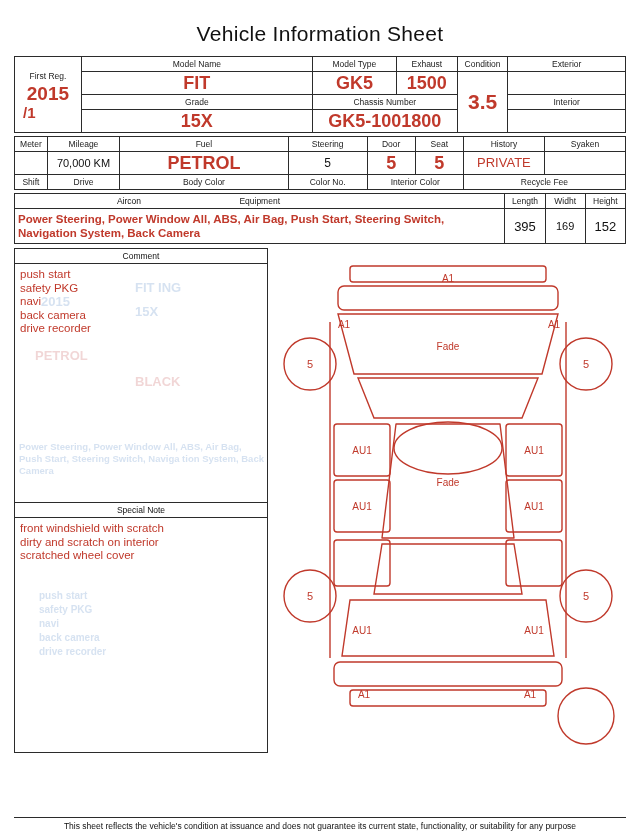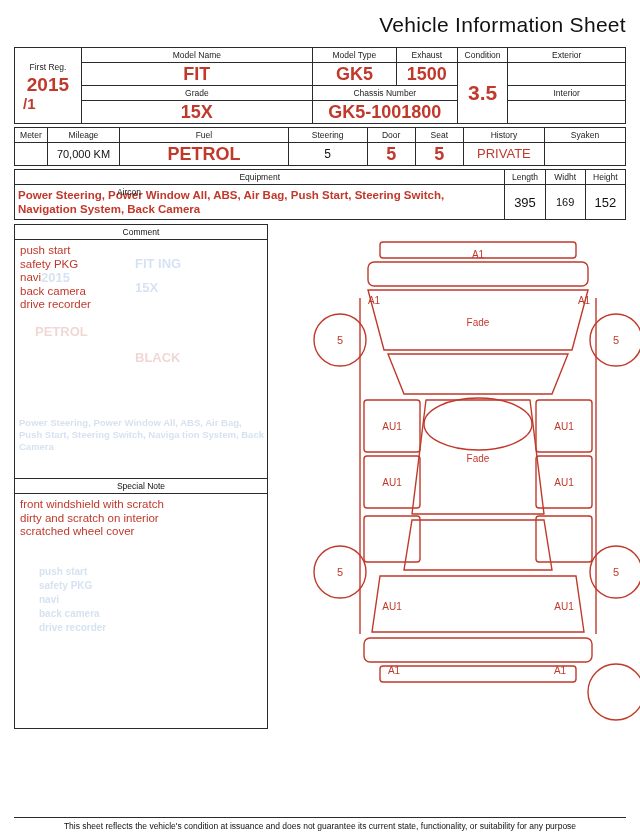--- a/index.html
+++ b/index.html
@@ -16,25 +16,25 @@
     overflow: hidden;
   }
   .page {
     position: relative;
     width: 640px;
     height: 835px;
     box-sizing: border-box;
     padding: 0 14px;
   }
   .title {
-    text-align: right;
+    text-align: center;
     font-size: 21px;
     font-weight: normal;
     letter-spacing: 0.3px;
-    padding-top: 13px;
+    padding-top: 22px;
     padding-bottom: 10px;
     color: #111;
   }
 
   
   table.grid {
     border-collapse: collapse;
     width: 100%;
     table-layout: fixed;
   }
@@ -108,21 +108,20 @@
     color: #c0392b;
     font-weight: bold;
     font-size: 15px;
   }
 
   
   .lower {
     display: flex;
     margin-top: 4px;
     height: 505px;
-    gap: 30px;
   }
   .left-col {
     width: 254px;
     flex: 0 0 254px;
     display: flex;
     flex-direction: column;
   }
   .box {
     border: 1px solid #2b2b2b;
     box-sizing: border-box;
@@ -325,20 +324,40 @@
               <div class="val">5</div>
             </td>
         <td>
               <div class="val-sm" style="color:#c0392b">PRIVATE</div>
             </td>
         <td>
               <div class="val-sm">&nbsp;</div>
             </td>
       </tr>
 
+      <tr class="row-h">
+        <td>
+              <div class="lbl">Shift</div>
+            </td>
+        <td colspan="1">
+              <div class="lbl">Drive</div>
+            </td>
+        <td>
+              <div class="lbl">Body Color</div>
+            </td>
+        <td>
+              <div class="lbl">Color No.</div>
+            </td>
+        <td colspan="2">
+              <div class="lbl">Interior Color</div>
+            </td>
+        <td colspan="2" rowspan="1">
+              <div class="lbl">Recycle Fee</div>
+            </td>
+      </tr>
     </tbody>
       </table>
 
     <div style="position:absolute; left:97px; top:140px; width:36px; font-size:8.5px; text-align:center; pointer-events:none;">Aircon</div>
 
     <table class="grid" style="margin-top:3px">
       <colgroup>
         <col style="width:488px">
         <col style="width:40px">
         <col style="width:40px">

